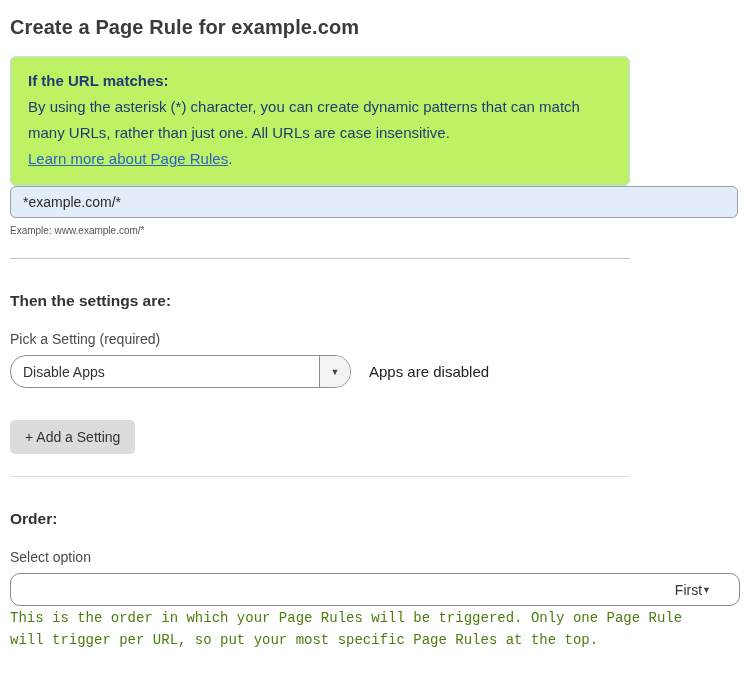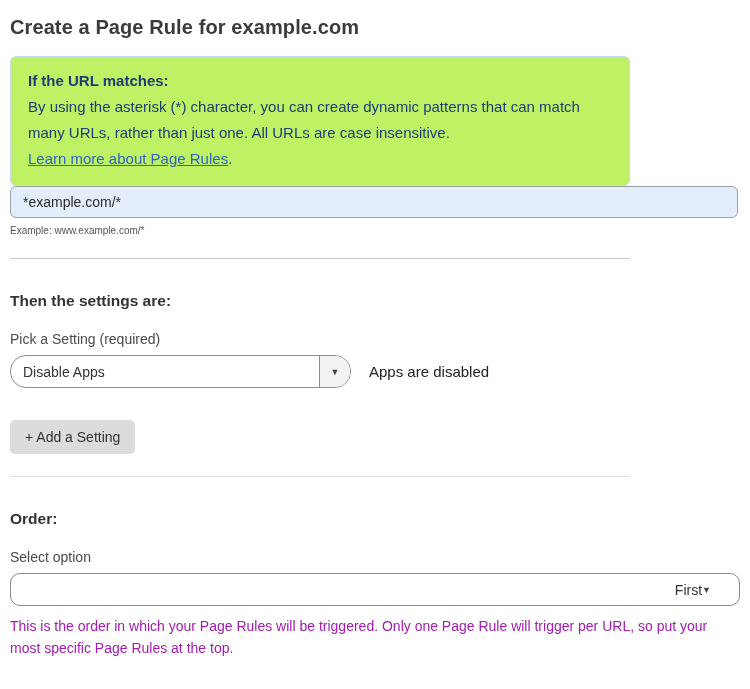--- a/index.html
+++ b/index.html
@@ -137,24 +137,25 @@
     align-items: center;
     justify-content: flex-end;
     padding: 0 28px;
     cursor: pointer;
   }
   .order-select .os-value { font-size: 14px; color: #333; }
   .order-select .os-arrow { font-size: 9px; color: #444; }
 
   .order-hint {
     font-size: 14px;
-    color: #a21caf;
+    color: #4d7c0f;
     line-height: 22px;
-    margin-top: 9px;
+    margin-top: 1px;
     width: 712px;
+    font-family: Liberation Mono, monospace;
   }
 </style>
 </head>
 <body>
 
 <div class="container">
 
   <h1 class="page-title">Create a Page Rule for example.com</h1>
 
   <div class="info-box">

